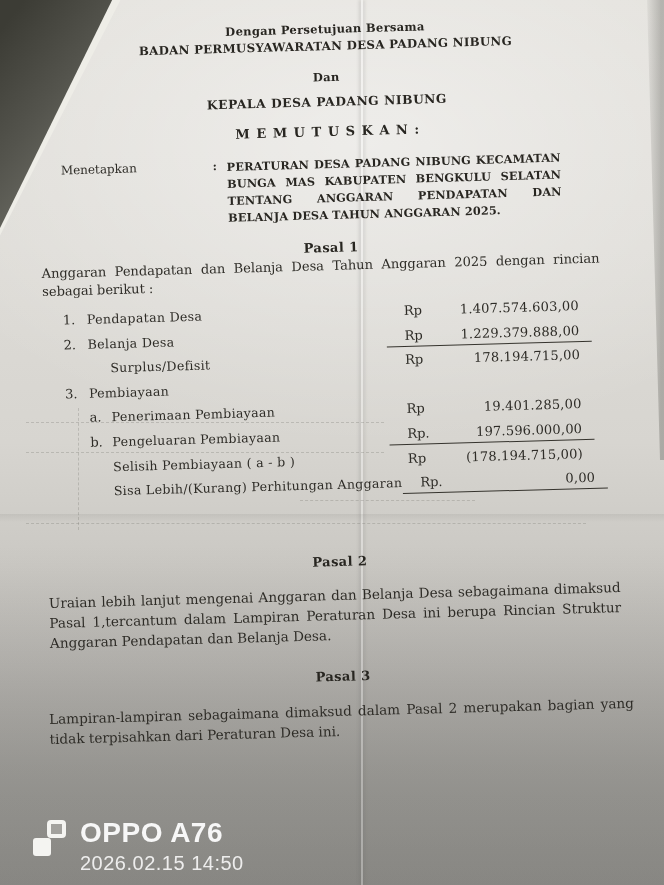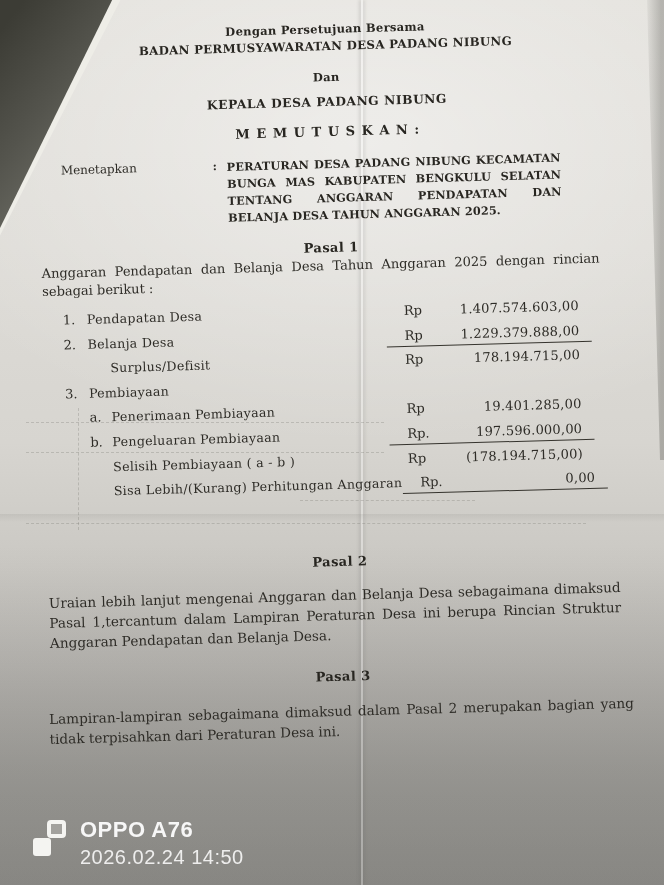--- a/index.html
+++ b/index.html
@@ -65,21 +65,21 @@
   .p3-body{margin:17px 42px 0 37px;font-size:13.6px;line-height:20px;text-align:justify;}
   
   .watermark{position:absolute;left:33px;top:817px;display:flex;align-items:flex-start;
     font-family:"Liberation Sans", sans-serif;}
   .wm-icon{position:relative;width:33px;height:36px;flex:none;margin-top:3px;}
   .wm-sq-fill{position:absolute;left:0;bottom:0;width:18px;height:18px;
     background:#f4f4f1;border-radius:3px;}
   .wm-sq-outline{position:absolute;right:0;top:0;width:11px;height:10px;
     border:4.5px solid #f4f4f1;border-radius:4px;background:#a2a19d;}
   .wm-text{margin-left:14px;}
-  .wm-device{font-size:22px;font-weight:600;color:rgba(255,255,255,0.93);letter-spacing:0.5px;}
+  .wm-device{font-size:28px;font-weight:600;color:rgba(255,255,255,0.93);letter-spacing:0.5px;}
   .wm-time{margin-top:3px;font-size:20px;font-weight:400;color:rgba(255,255,255,0.85);letter-spacing:0.5px;}
 </style>
 </head>
 <body>
 
 <div class="photo">
 
   <div class="paper-edge-light"></div>
   <div class="corner-wedge"></div>
   <div class="right-band"></div>
@@ -184,17 +184,17 @@
 
   </div>
 
   <div class="watermark">
     <div class="wm-icon">
       <div class="wm-sq-fill"></div>
       <div class="wm-sq-outline"></div>
     </div>
     <div class="wm-text">
       <div class="wm-device">OPPO A76</div>
-      <div class="wm-time">2026.02.24 14:50</div>
+      <div class="wm-time">2026.02.15 14:50</div>
     </div>
   </div>
 
 </div>
 
 </body></html>

